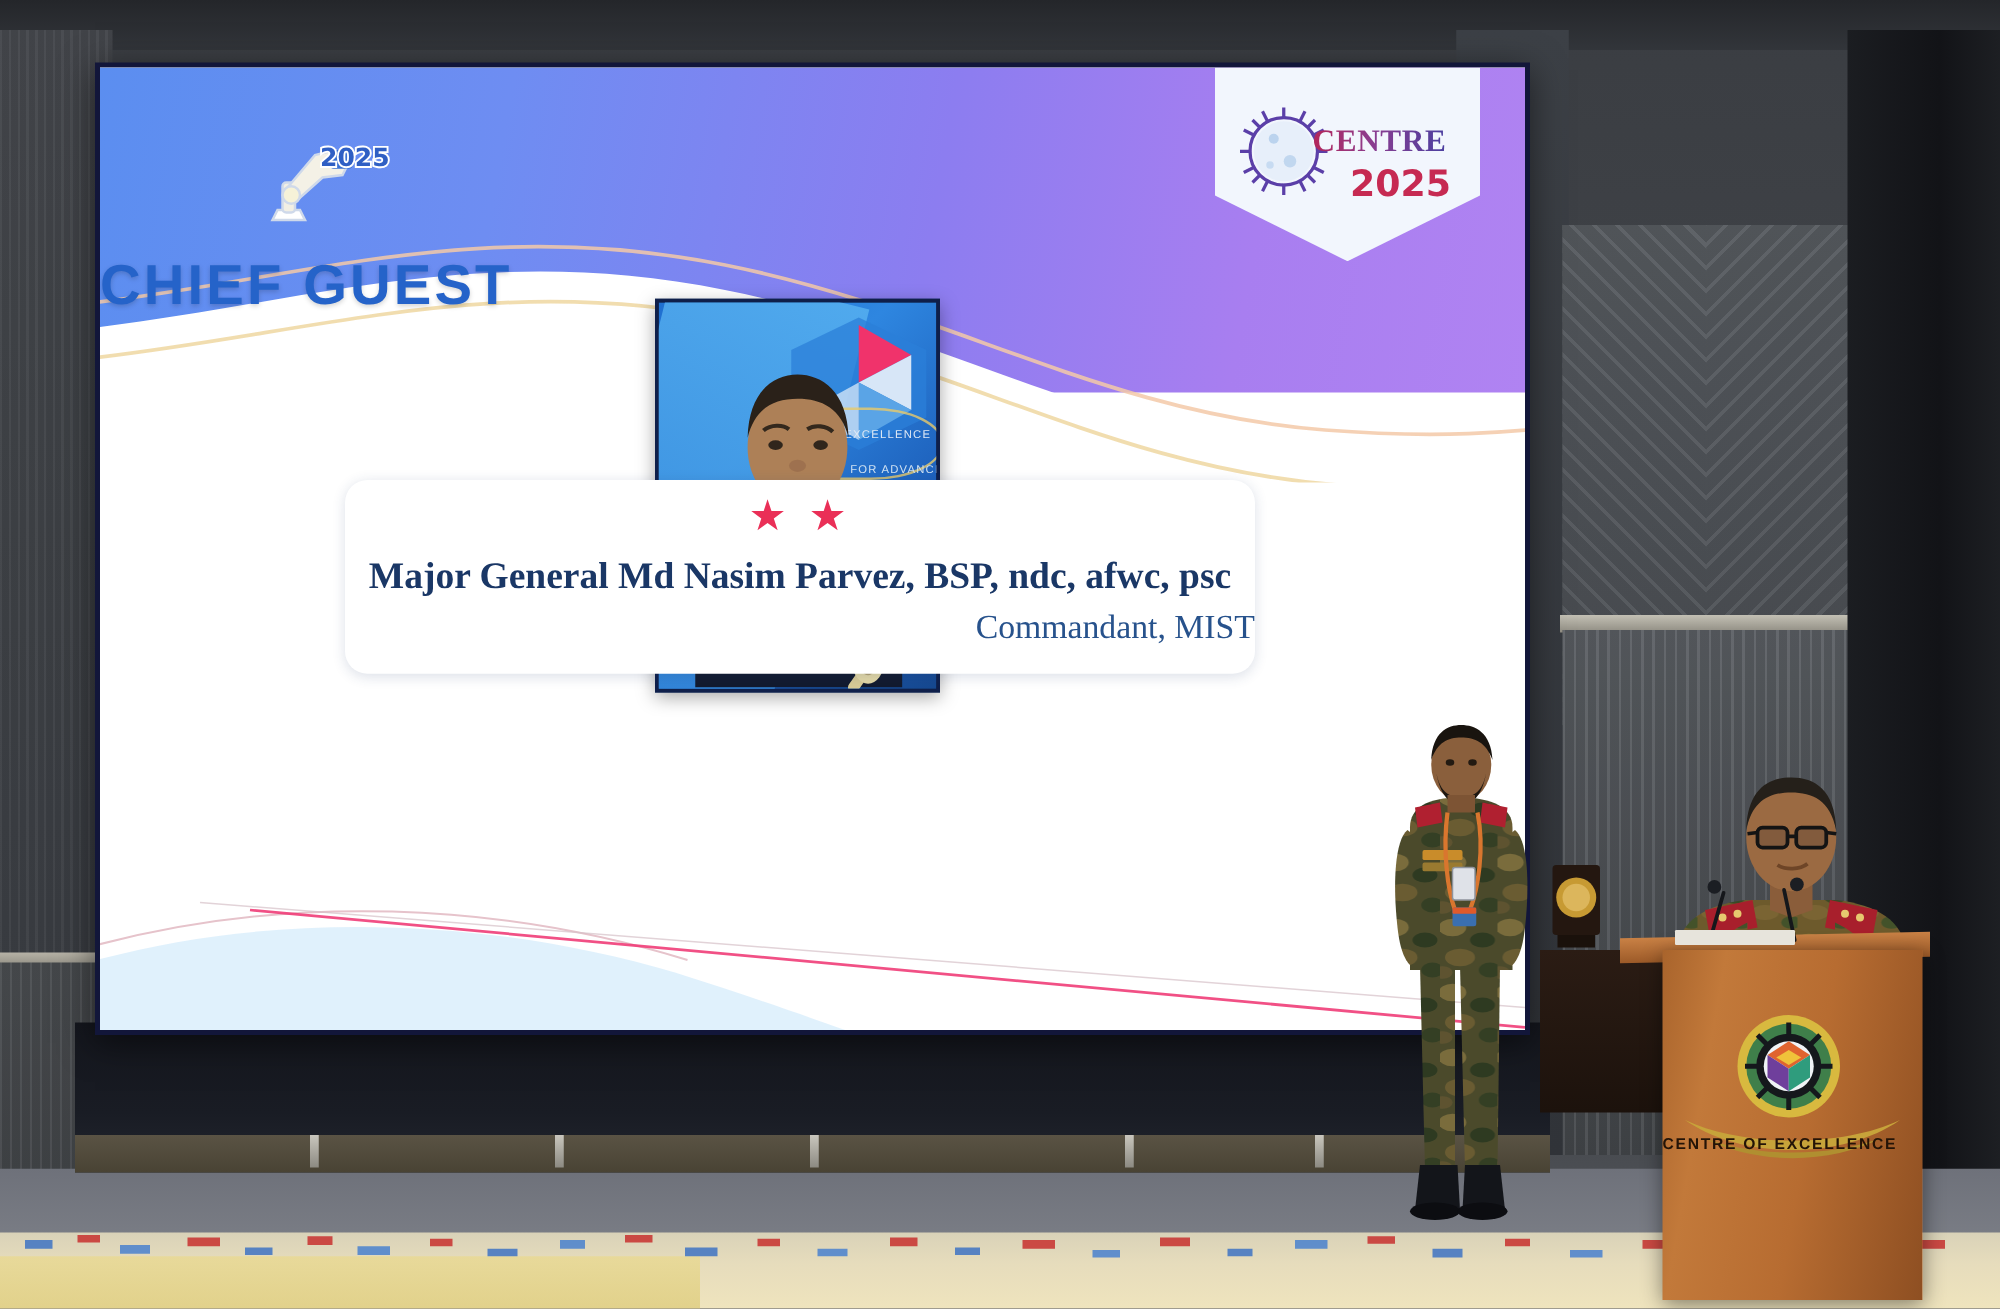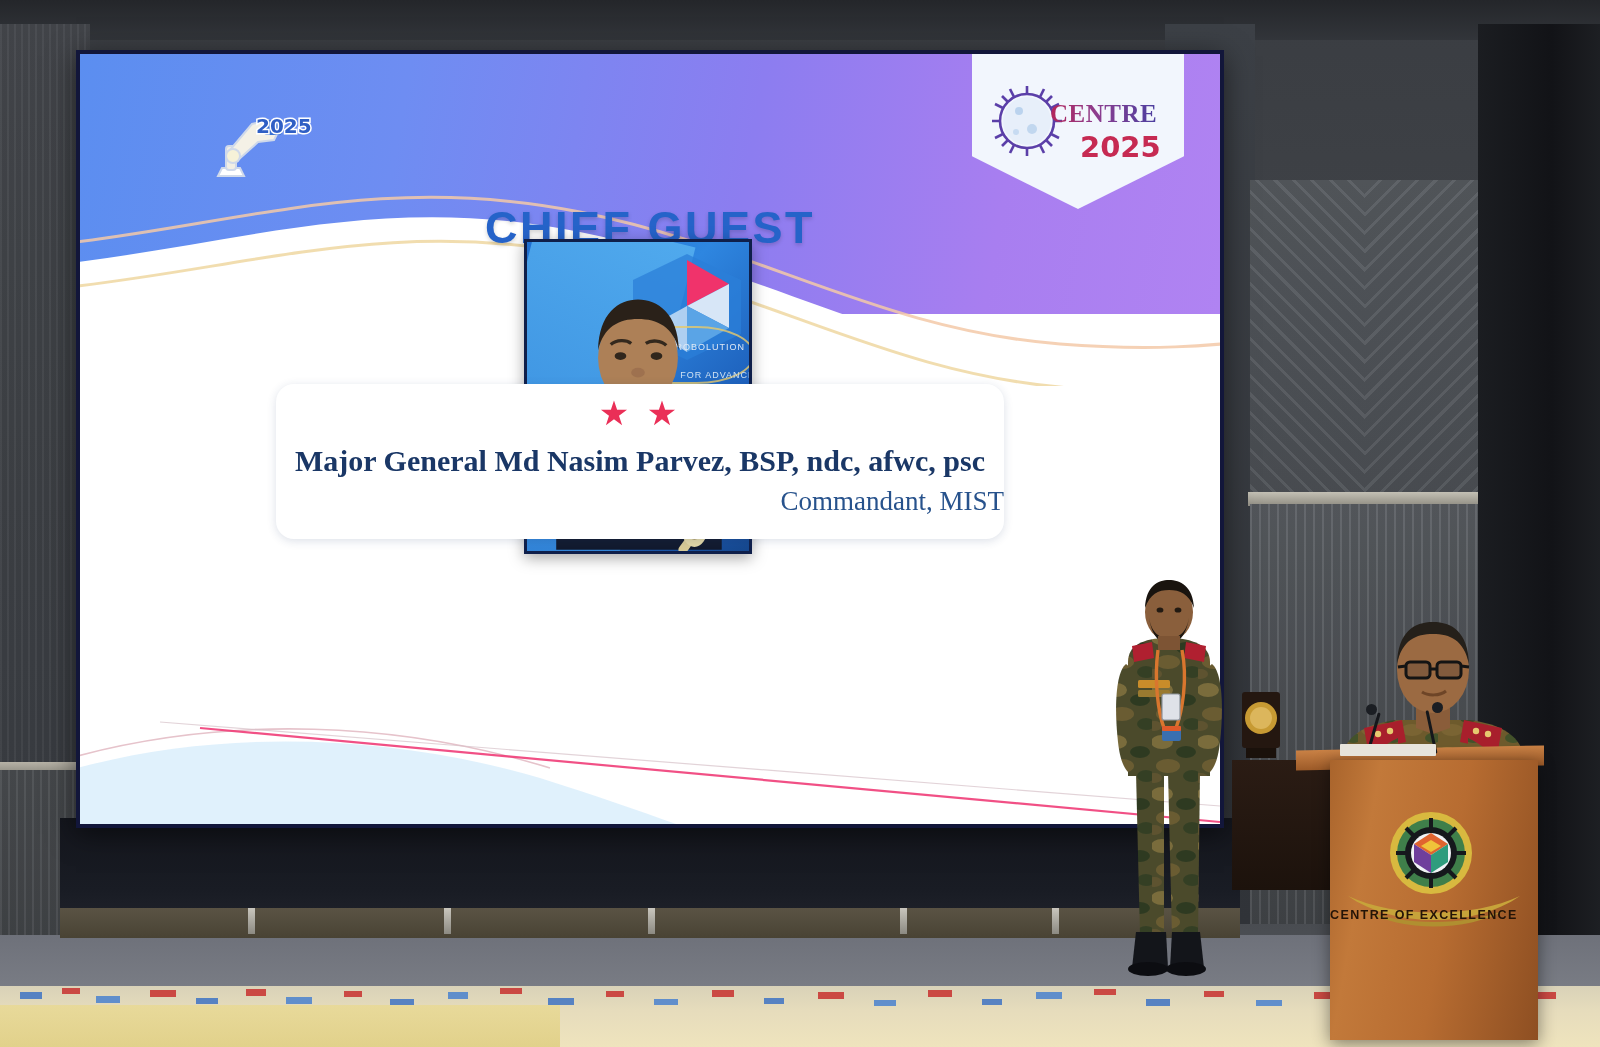--- a/index.html
+++ b/index.html
@@ -91,21 +91,21 @@
     box-shadow:0 2px 8px rgba(0,0,0,.12); }
   .raai-gear { position:absolute; left:14px; top:26px; width:82px; height:82px; }
   .raai-name { position:absolute; left:78px; top:46px; font-size:25px; letter-spacing:.5px;
     font-family:"Liberation Serif", serif; font-weight:600;
     background:linear-gradient(90deg,#b4265a 0%,#8b3d8f 45%,#4b3fa0 100%);
     -webkit-background-clip:text; background-clip:text; color:transparent; }
   .raai-year { position:absolute; left:108px; top:76px; font-size:29px; font-weight:bold;
     color:#c62a52; font-family:"DejaVu Sans", sans-serif; }
 
   
-  .title { position:absolute; left:0; top:148px; width:100%; text-align:center;
+  .title { position:absolute; left:0; top:148px; width:100%; 
     font-size:45px; font-weight:bold; letter-spacing:2.5px; color:#2563c9;
     font-family:"Liberation Sans", sans-serif;
     text-shadow:0 2px 4px rgba(0,0,0,.18); }
 
   
   .portrait { position:absolute; left:444px; top:185px; width:228px; height:315px;
     border:3px solid #0f1f4a; background:#13325f; overflow:hidden;
     box-shadow:0 4px 14px rgba(0,0,0,.35); }
   .pbg { position:absolute; inset:0;
     background:linear-gradient(135deg,#1f6fd0 0%,#2e86e0 35%,#1d5fba 70%,#16488f 100%); }
@@ -282,21 +282,21 @@
         <div class="pbg"></div>
         <div class="pbg-stripe"></div>
         <svg class="mist-logo" viewBox="0 0 150 160">
           <path d="M70,6 L124,32 L124,86 L70,112 L16,86 L16,32 Z" fill="#2b7fd8" opacity=".75"></path>
           <path d="M70,12 L70,58 L112,36 Z" fill="#f0336b"></path>
           <path d="M70,58 L112,36 L112,80 Z" fill="#eaf2fb" opacity=".9"></path>
           <path d="M70,58 L112,80 L70,104 Z" fill="#5fa8e8" opacity=".9"></path>
           <path d="M70,58 L70,104 L30,80 Z" fill="#cfe4f7" opacity=".8"></path>
         </svg>
         <div class="mist-ring"></div>
-        <div class="mist-txt">ROBOLUTION</div>
+        <div class="mist-txt">EXCELLENCE</div>
         <div class="mist-txt2">FOR ADVANCE</div>
 
         <svg viewBox="0 0 228 315" style="position:absolute;inset:0;width:100%;height:100%">
 
           <path d="M30,315 L30,246 C30,210 52,190 78,180 L150,180 C178,190 200,212 200,248 L200,315 Z" fill="#121a2e"></path>
           <path d="M78,180 L114,236 L150,180 L136,174 L114,196 L92,174 Z" fill="#0c1223"></path>
 
           <path d="M96,158 L132,158 L132,188 L114,200 L96,188 Z" fill="#9c7450"></path>
 
           <ellipse cx="114" cy="118" rx="41" ry="50" fill="#ad8057"></ellipse>

